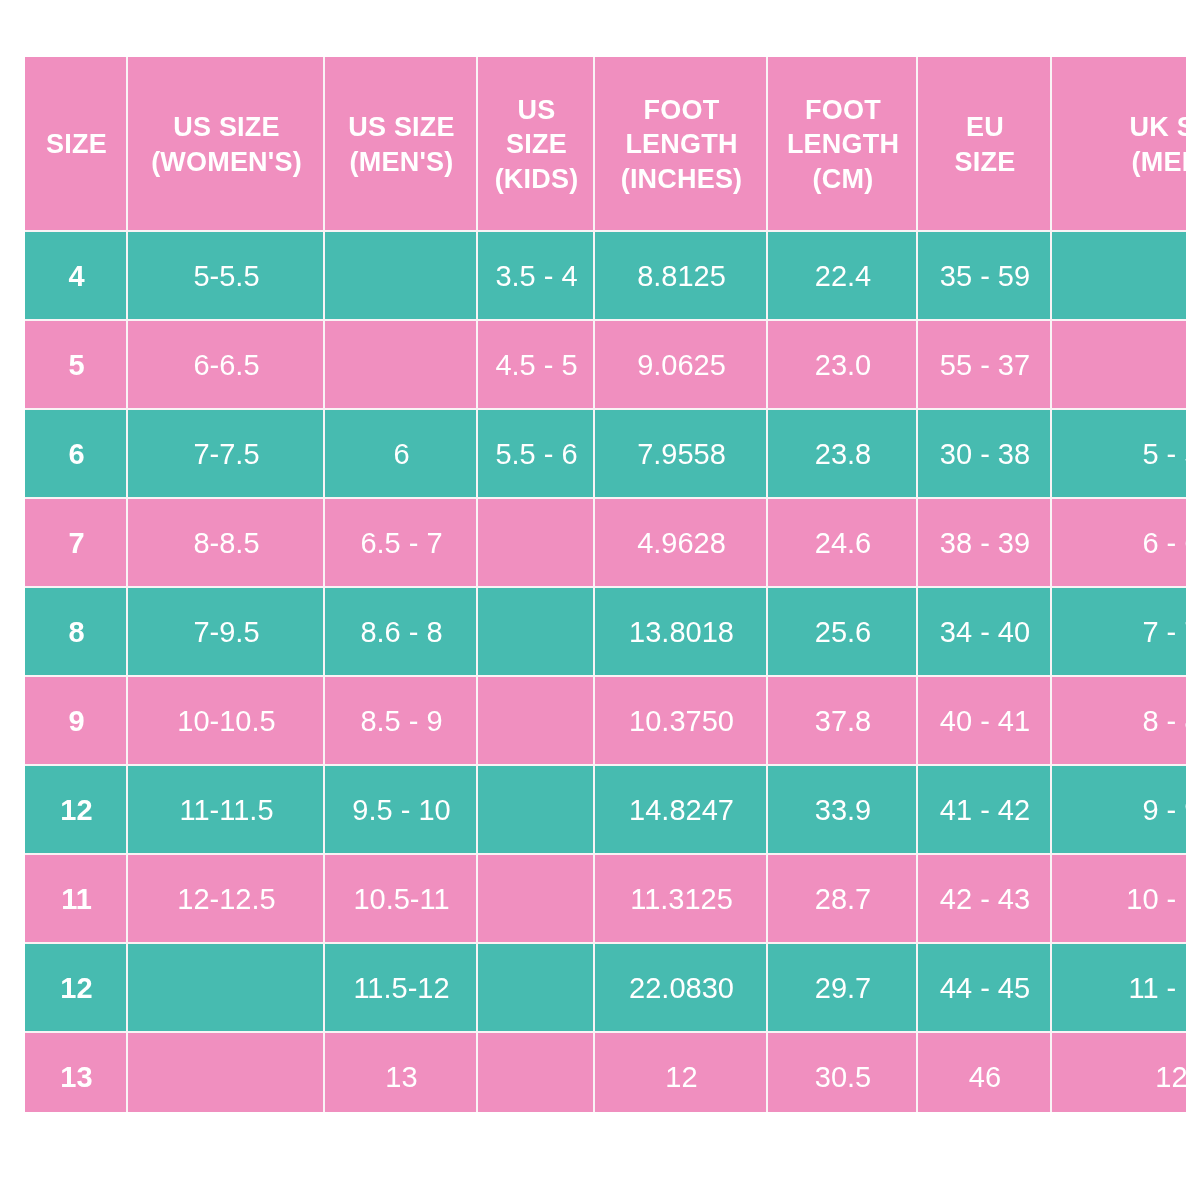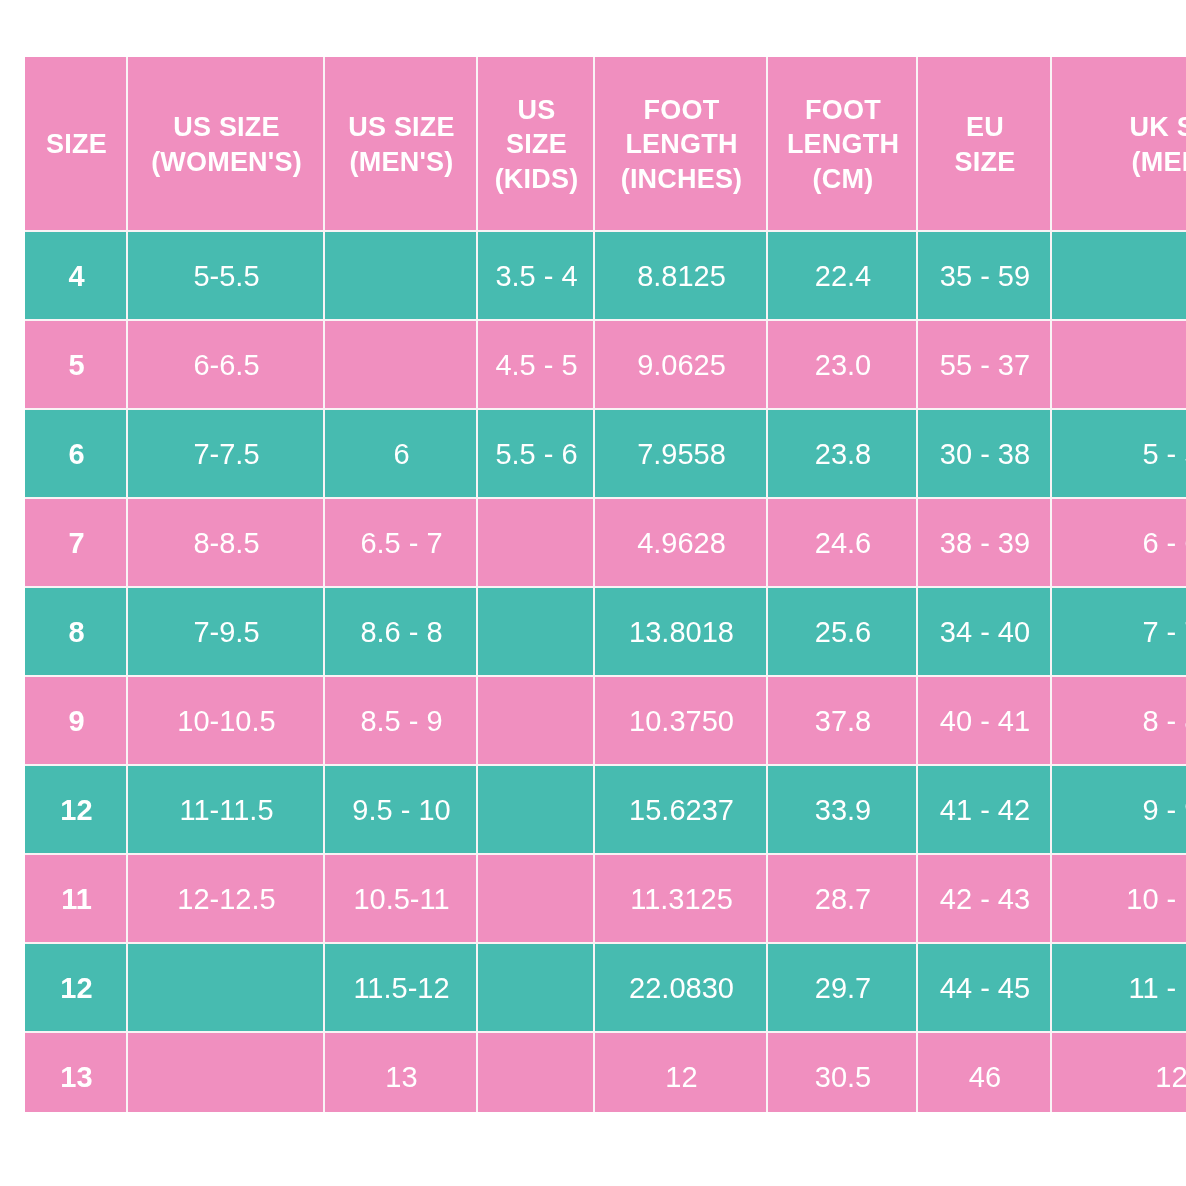--- a/index.html
+++ b/index.html
@@ -186,21 +186,21 @@
             <td>10.3750</td>
             <td>37.8</td>
             <td>40 - 41</td>
             <td>8 - 8.5</td>
           </tr>
           <tr class="row-teal">
             <td class="col-size">12</td>
             <td>11-11.5</td>
             <td>9.5 - 10</td>
             <td></td>
-            <td>15.6237</td>
+            <td>14.8247</td>
             <td>33.9</td>
             <td>41 - 42</td>
             <td>9 - 9.5</td>
           </tr>
           <tr class="row-pink">
             <td class="col-size">11</td>
             <td>12-12.5</td>
             <td>10.5-11</td>
             <td></td>
             <td>11.3125</td>

